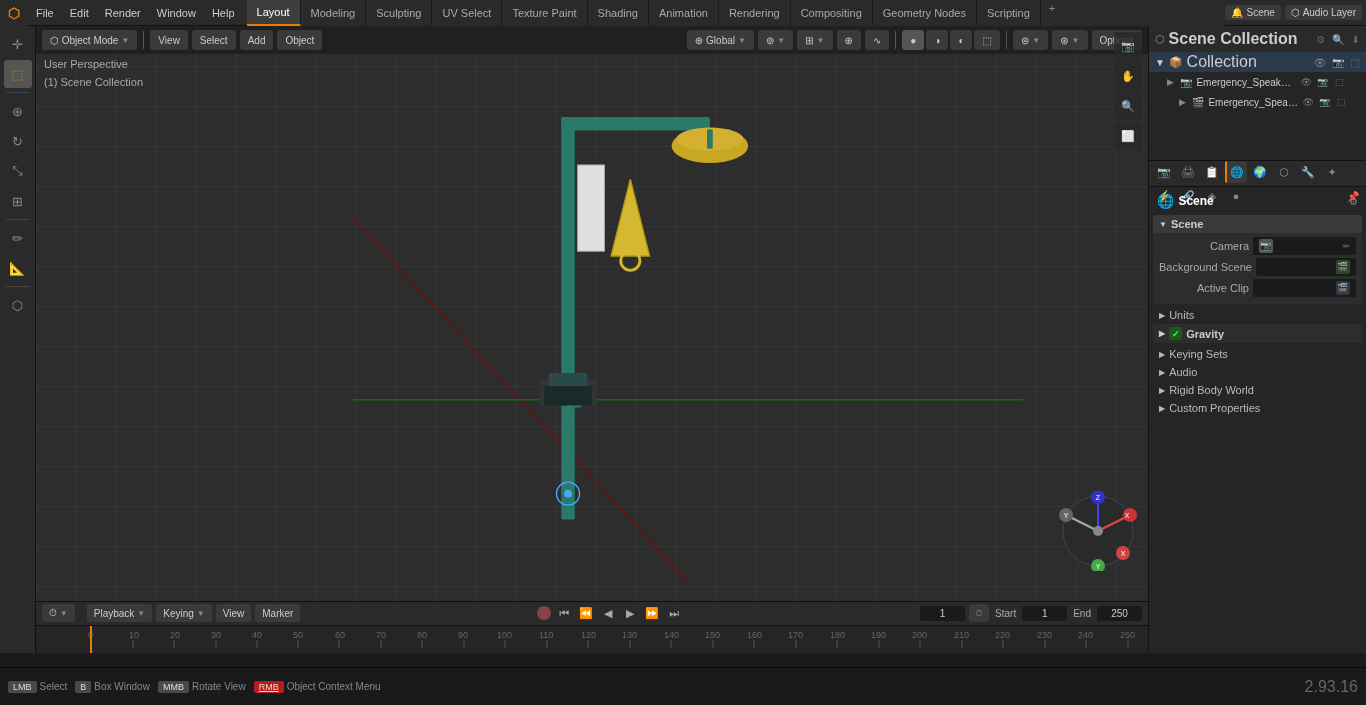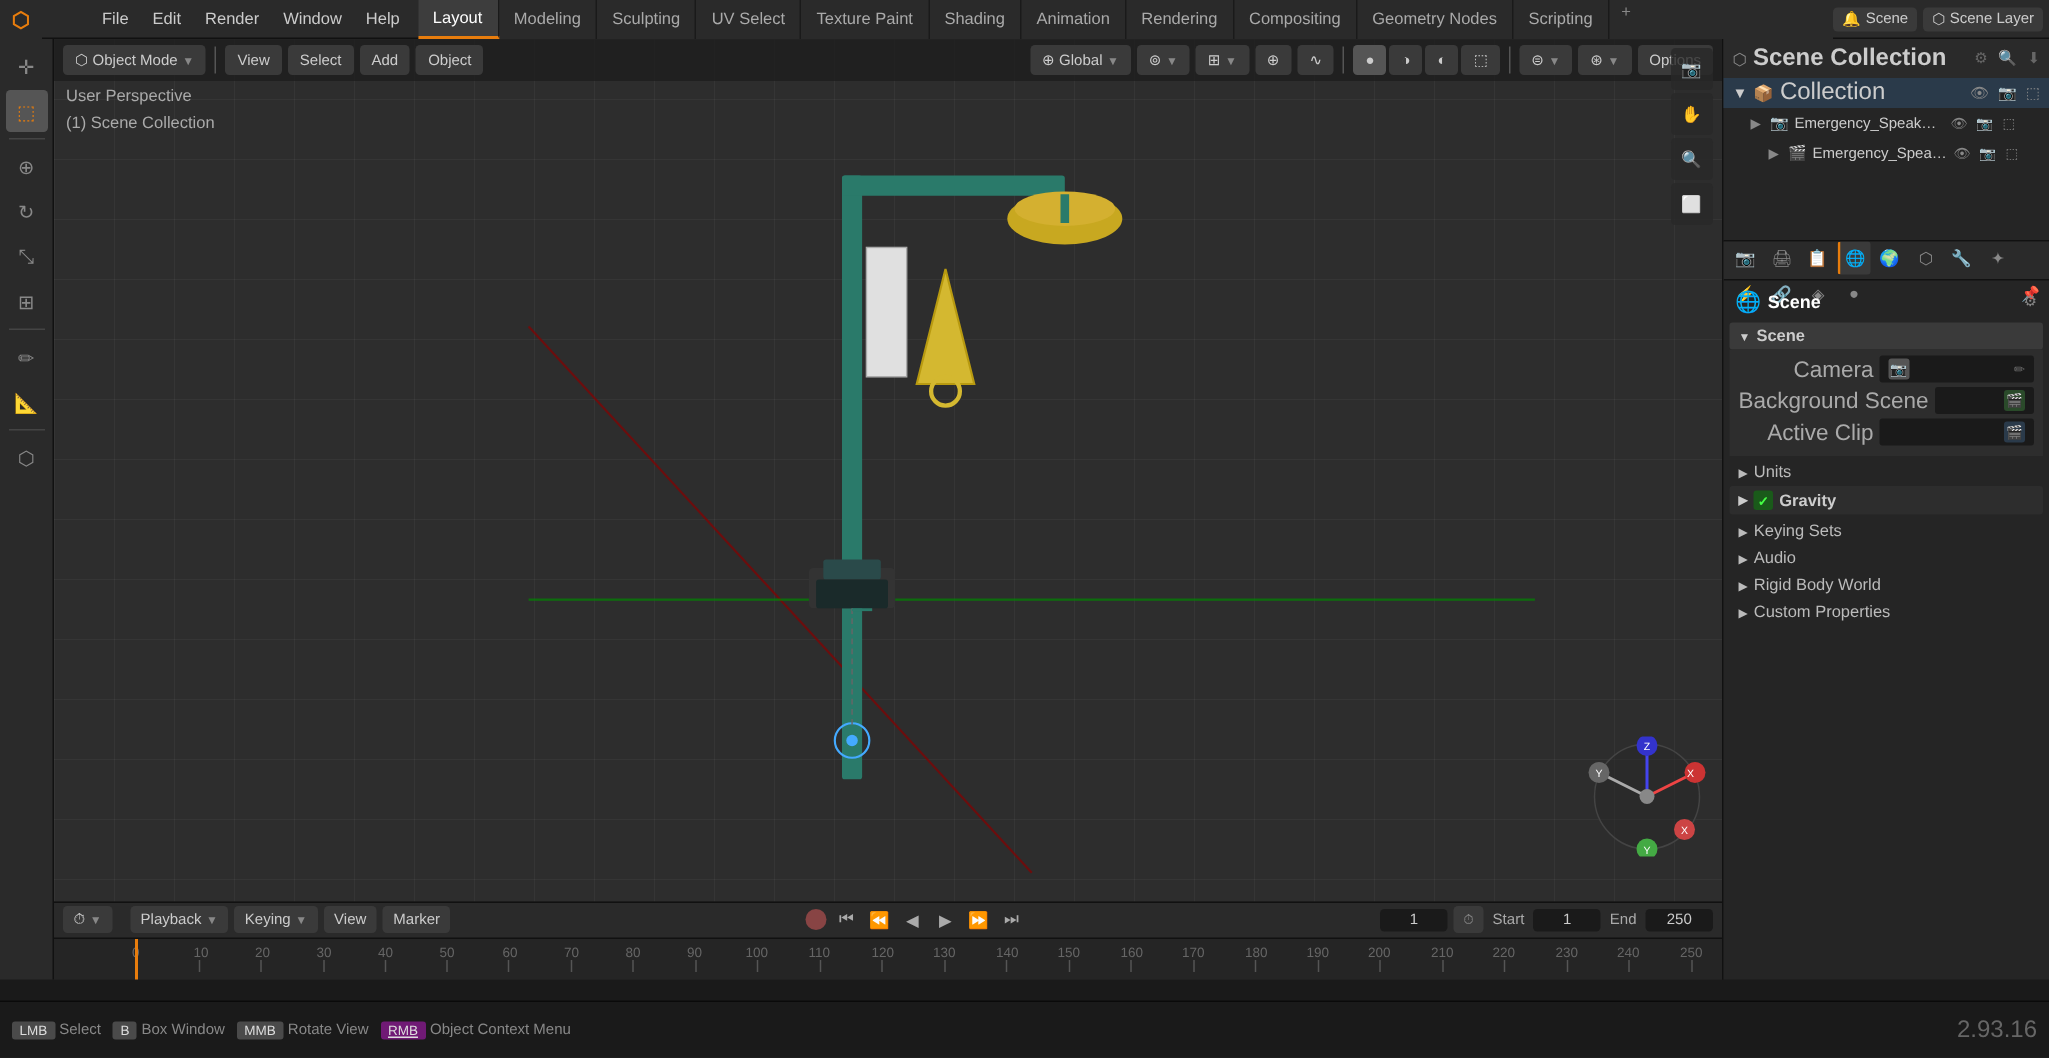--- a/index.html
+++ b/index.html
@@ -12,21 +12,21 @@
       display: flex;
       align-items: center;
       border-bottom: 1px solid #111;
     }
     .blender-logo {
       width: 28px; height: 26px;
       background: #2a2a2a;
       display: flex; align-items: center; justify-content: center;
       color: #e87d0d; font-size: 14px; font-weight: bold;
     }
-    .menu-items { display: flex; align-items: center; margin-left: 32px; }
+    .menu-items { display: flex; align-items: center; }
     .menu-item {
       padding: 2px 8px;
       height: 26px;
       display: flex; align-items: center;
       cursor: pointer; color: #ccc; font-size: 11px;
     }
 
     
     .workspace-tabs {
       display: flex;
@@ -143,21 +143,21 @@
     }
     .prop-section-content {
       padding: 4px 6px;
       background: #2d2d2d;
     }
     .prop-row {
       display: flex; align-items: center;
       margin-bottom: 3px; gap: 4px;
     }
     .prop-label {
-      color: #aaa; font-size: 15px;
+      color: #aaa; font-size: 11px;
       min-width: 90px; text-align: right;
     }
     .prop-value {
       flex: 1;
       background: #1a1a1a;
       border-radius: 2px;
       padding: 2px 6px;
       font-size: 10px; color: #ccc;
       display: flex; align-items: center; gap: 3px;
     }
@@ -371,21 +371,21 @@
     <div class="workspace-tab">Scripting</div>
     <div class="workspace-tab-add">+</div>
   </div>
   <div class="top-right">
     <div class="top-right-item">
       <span style="font-size:10px;">🔔</span>
       <span>Scene</span>
     </div>
     <div class="top-right-item">
       <span style="font-size:10px;">⬡</span>
-      <span>Scene Layer</span>
+      <span>Audio Layer</span>
     </div>
   </div>
 </div>
 
 <div style="display:flex; height:627px;">
 
   <div id="left-toolbar">
     <div class="toolbar-icon" title="Cursor">✛</div>
     <div class="toolbar-icon active" title="Select Box">⬚</div>
     <div class="toolbar-separator"></div>
@@ -759,19 +759,19 @@
   </div>
   <div class="status-item">
     <span style="background:#4a4a4a;padding:1px 5px;border-radius:2px;font-size:9px;color:#ddd;">B</span>
     <span>Box Window</span>
   </div>
   <div class="status-item">
     <span style="background:#4a4a4a;padding:1px 5px;border-radius:2px;font-size:9px;color:#ddd;">MMB</span>
     <span>Rotate View</span>
   </div>
   <div class="status-item">
-    <span style="background:#701a75;padding:1px 5px;border-radius:2px;font-size:9px;color:#ddd;text-decoration:underline;">RMB</span>
+    <span style="background:#b91c1c;padding:1px 5px;border-radius:2px;font-size:9px;color:#ddd;text-decoration:underline;">RMB</span>
     <span>Object Context Menu</span>
   </div>
   <div class="status-right">
     <span>2.93.16</span>
   </div>
 </div>
 
 </body></html>

